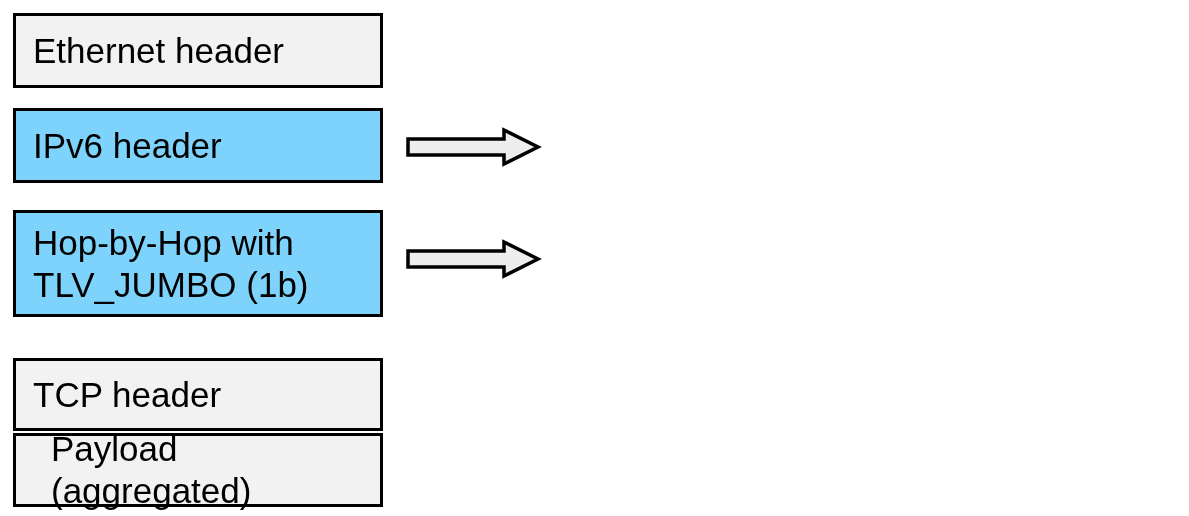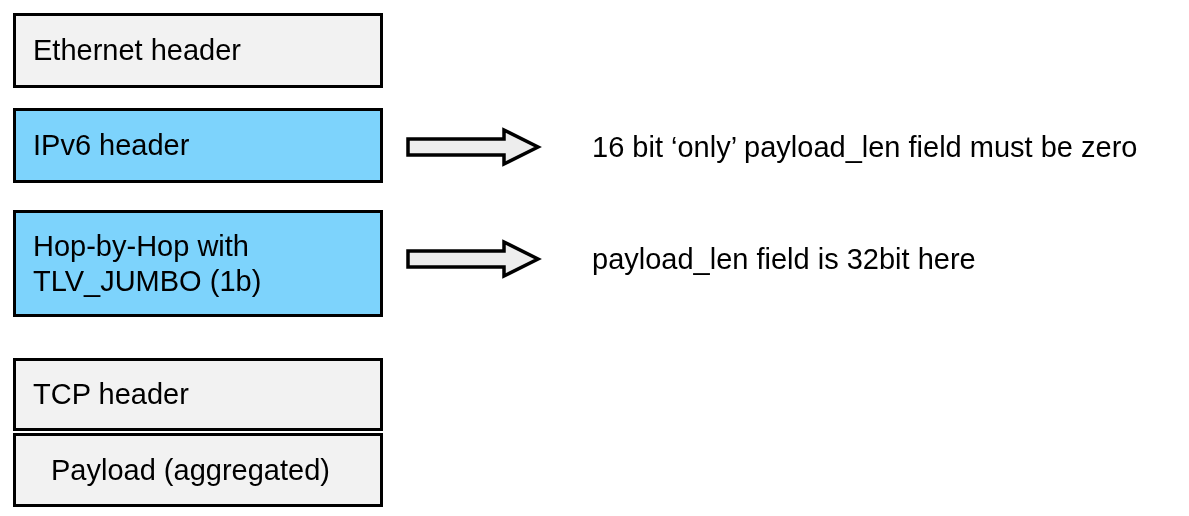--- a/index.html
+++ b/index.html
@@ -23,21 +23,21 @@
     box-sizing: border-box;
     border: 3.5px solid #000000;
     display: flex;
     align-items: center;
   }
   .box--gray   { background: #f2f2f2; }
   .box--yellow { background: #7dd3fc; }
   .box-label {
     padding-left: 17px;
     padding-right: 8px;
-    font-size: 29px;
+    font-size: 35px;
     line-height: 1.2;
     white-space: pre-line;
     color: #000000;
   }
   .box-ethernet { top: 13px;  height: 75px; }
   .box-ipv6     { top: 108px; height: 75px; }
   .box-hbh      { top: 210px; height: 107px; }
   .box-tcp      { top: 358px; height: 73px; }
   .box-payload  { top: 433px; height: 74px; padding-left: 18px; }
 
@@ -91,16 +91,14 @@
   </div>
 
   <svg class="arrow arrow-1" viewBox="0 0 137 40" aria-hidden="true">
     <polygon points="3,12 99,12 99,3 133,20 99,37 99,28 3,28" fill="#EDEDED" stroke="#000000" stroke-width="3.5" stroke-linejoin="miter"></polygon>
   </svg>
 
   <svg class="arrow arrow-2" viewBox="0 0 137 40" aria-hidden="true">
     <polygon points="3,12 99,12 99,3 133,20 99,37 99,28 3,28" fill="#EDEDED" stroke="#000000" stroke-width="3.5" stroke-linejoin="miter"></polygon>
   </svg>
 
-  <div class="annotation annotation-1">16 bit ‘only’ payload_len field must be zero</div>
-  <div class="annotation annotation-2">payload_len field is 32bit here</div>
 
 </div>
 
 </body></html>

